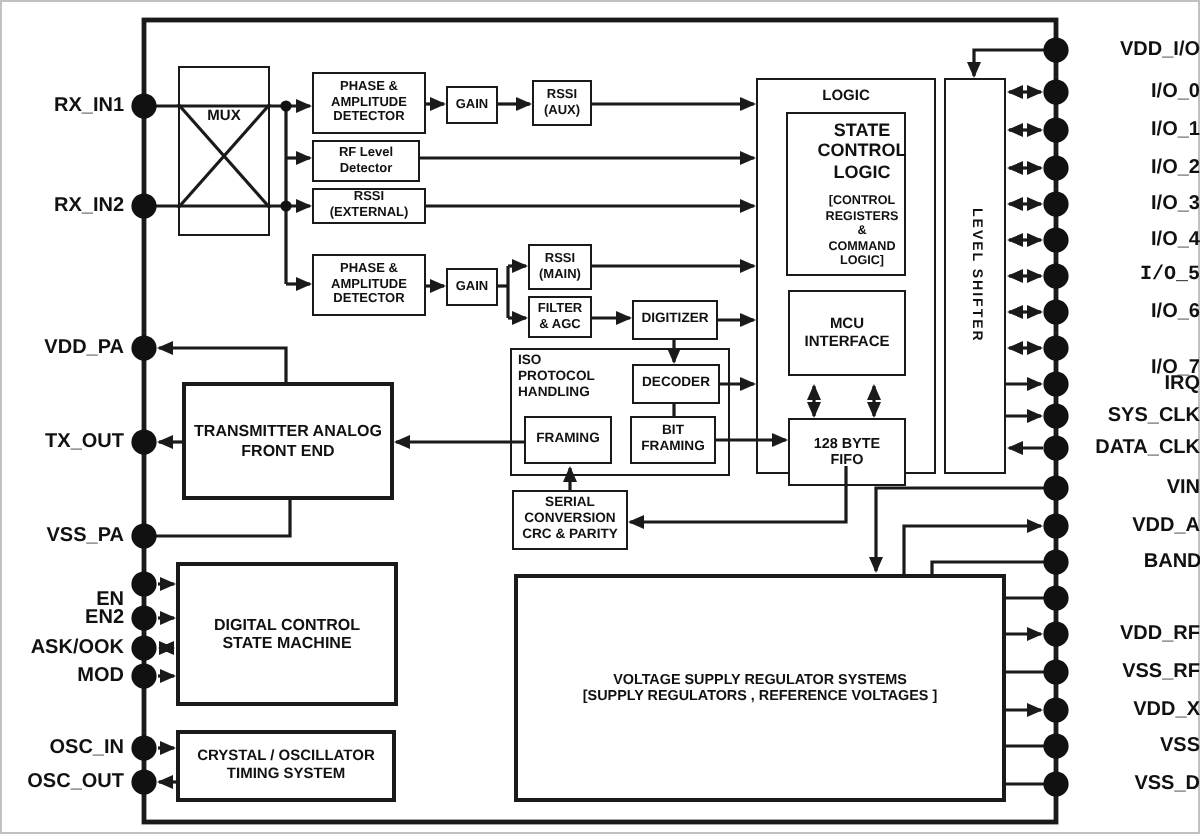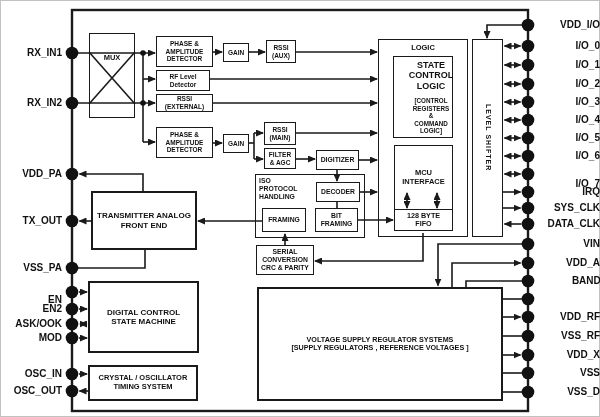--- a/index.html
+++ b/index.html
@@ -102,25 +102,25 @@
 
   <div class="box" style="left:393px;top:56px;width:60px;height:82px;padding-left:16px;">
     <span class="scl-main">STATE
 CONTROL
 LOGIC</span>
     <span class="scl-sub">[CONTROL
 REGISTERS &amp;
 COMMAND
 LOGIC]</span>
   </div>
-  <div class="box fs75" style="left:394px;top:145px;width:59px;height:65px;">
+  <div class="box fs75" style="left:394px;top:145px;width:59px;height:43px;">
     <span>MCU
 INTERFACE</span>
   </div>
-  <div class="box fs72" style="left:394px;top:209px;width:59px;height:22px;">
+  <div class="box fs72" style="left:394px;top:209px;width:59px;height:34px;">
     <span>128 BYTE
 FIFO</span>
   </div>
   <div class="box vtext" style="left:472px;top:39px;width:31px;height:198px;">
     <span>LEVEL SHIFTER</span>
   </div>
 
   <div class="box thick fs80" style="left:91px;top:191px;width:106px;height:59px;">
     <span>TRANSMITTER ANALOG
 FRONT END</span>
@@ -254,21 +254,21 @@
     <div class="pin-label pin-left" style="top: 324px;">ASK/OOK</div>
     <div class="pin-label pin-left" style="top: 338px;">MOD</div>
     <div class="pin-label pin-left" style="top: 374px;">OSC_IN</div>
     <div class="pin-label pin-left" style="top: 391px;">OSC_OUT</div>
     <div class="pin-label pin-right" style="top: 25px;">VDD_I/O</div>
     <div class="pin-label pin-right" style="top: 46px;">I/O_0</div>
     <div class="pin-label pin-right" style="top: 65px;">I/O_1</div>
     <div class="pin-label pin-right" style="top: 84px;">I/O_2</div>
     <div class="pin-label pin-right" style="top: 102px;">I/O_3</div>
     <div class="pin-label pin-right" style="top: 120px;">I/O_4</div>
-    <div class="pin-label pin-right" style="top: 138px;">I/O_5</div>
+    <div class="pin-label pin-right" style="top: 138px; font-family: Liberation Mono, monospace;">I/O_5</div>
     <div class="pin-label pin-right" style="top: 156px;">I/O_6</div>
     <div class="pin-label pin-right" style="top: 184px;">I/O_7</div>
     <div class="pin-label pin-right" style="top: 192px;">IRQ</div>
     <div class="pin-label pin-right" style="top: 208px;">SYS_CLK</div>
     <div class="pin-label pin-right" style="top: 224px;">DATA_CLK</div>
     <div class="pin-label pin-right" style="top: 244px;">VIN</div>
     <div class="pin-label pin-right" style="top: 263px;">VDD_A</div>
     <div class="pin-label pin-right" style="top: 281px; padding-left: 28px;">BAND_GAP</div>
     <div class="pin-label pin-right" style="top: 299px; margin-left: 44px;">VSS_A</div>
     <div class="pin-label pin-right" style="top: 317px;">VDD_RF</div>

